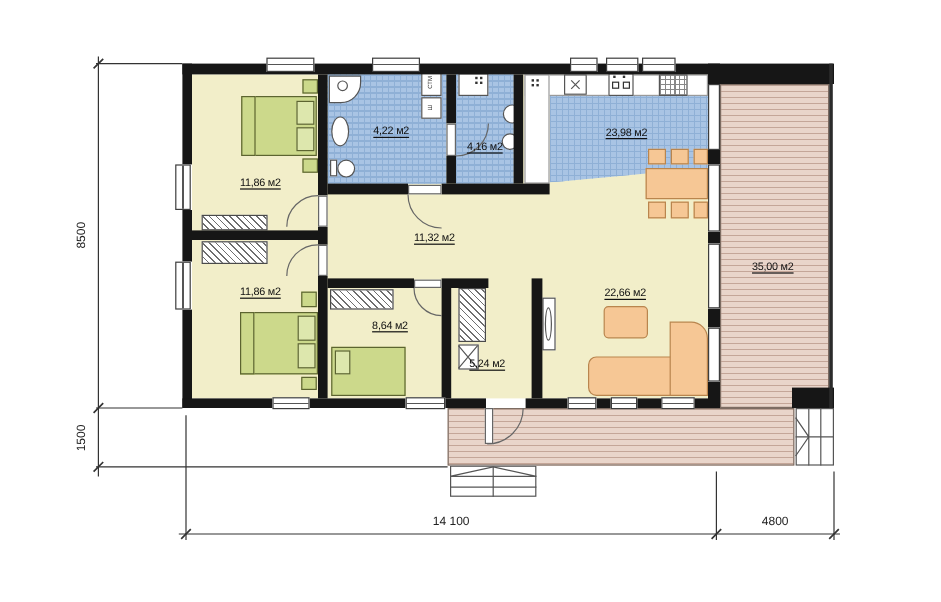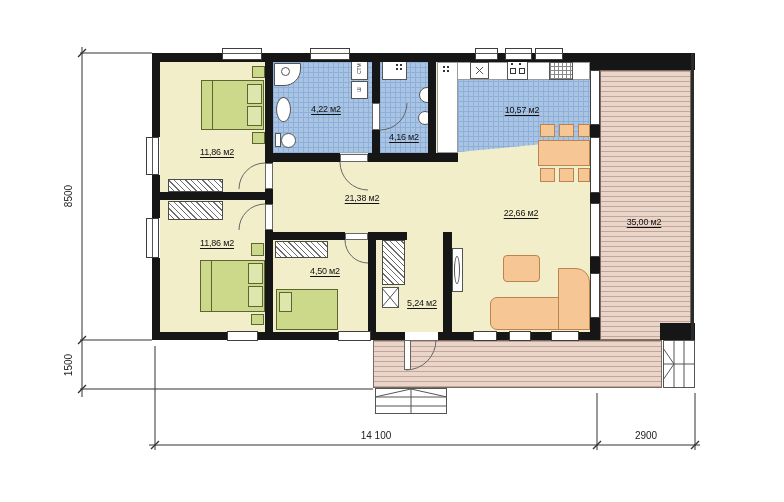--- a/index.html
+++ b/index.html
@@ -188,27 +188,27 @@
       <path d="M80,53 H152 M80,340 H152 M80,389 H373"></path>
       <path d="M78,57 L86,49 M78,344 L86,336 M78,393 L86,385" stroke-width="1.4"></path>
       <path d="M149,445 H700"></path>
       <path d="M155,346 V450 M597,393 V450 M695,393 V450"></path>
       <path d="M151,449 L159,441 M593,449 L601,441 M691,449 L699,441" stroke-width="1.4"></path>
     </g>
   </svg>
 
   <div class="rlabel" style="left:217px;top:152px">11,86 м2</div>
   <div class="rlabel" style="left:326px;top:109px">4,22 м2</div>
-  <div class="rlabel" style="left:404px;top:137px">4,16 м2</div>
-  <div class="rlabel" style="left:522px;top:110px">10,57 м2</div>
-  <div class="rlabel" style="left:362px;top:198px">21,38 м2</div>
+  <div class="rlabel" style="left:404px;top:122px">4,16 м2</div>
+  <div class="rlabel" style="left:522px;top:110px">23,98 м2</div>
+  <div class="rlabel" style="left:362px;top:198px">11,32 м2</div>
   <div class="rlabel" style="left:217px;top:243px">11,86 м2</div>
-  <div class="rlabel" style="left:325px;top:271px">4,50 м2</div>
-  <div class="rlabel" style="left:422px;top:303px">5,24 м2</div>
-  <div class="rlabel" style="left:521px;top:213px">22,66 м2</div>
+  <div class="rlabel" style="left:325px;top:271px">8,64 м2</div>
+  <div class="rlabel" style="left:406px;top:303px">5,24 м2</div>
+  <div class="rlabel" style="left:521px;top:244px">22,66 м2</div>
   <div class="rlabel" style="left:644px;top:222px">35,00 м2</div>
 
   <div class="dimtv" style="left:68px;top:196px">8500</div>
   <div class="dimtv" style="left:68px;top:365px">1500</div>
   <div class="dimt" style="left:376px;top:435px">14 100</div>
-  <div class="dimt" style="left:646px;top:435px">2900</div>
+  <div class="dimt" style="left:646px;top:435px">4800</div>
 
 </div>
 
 </body></html>

